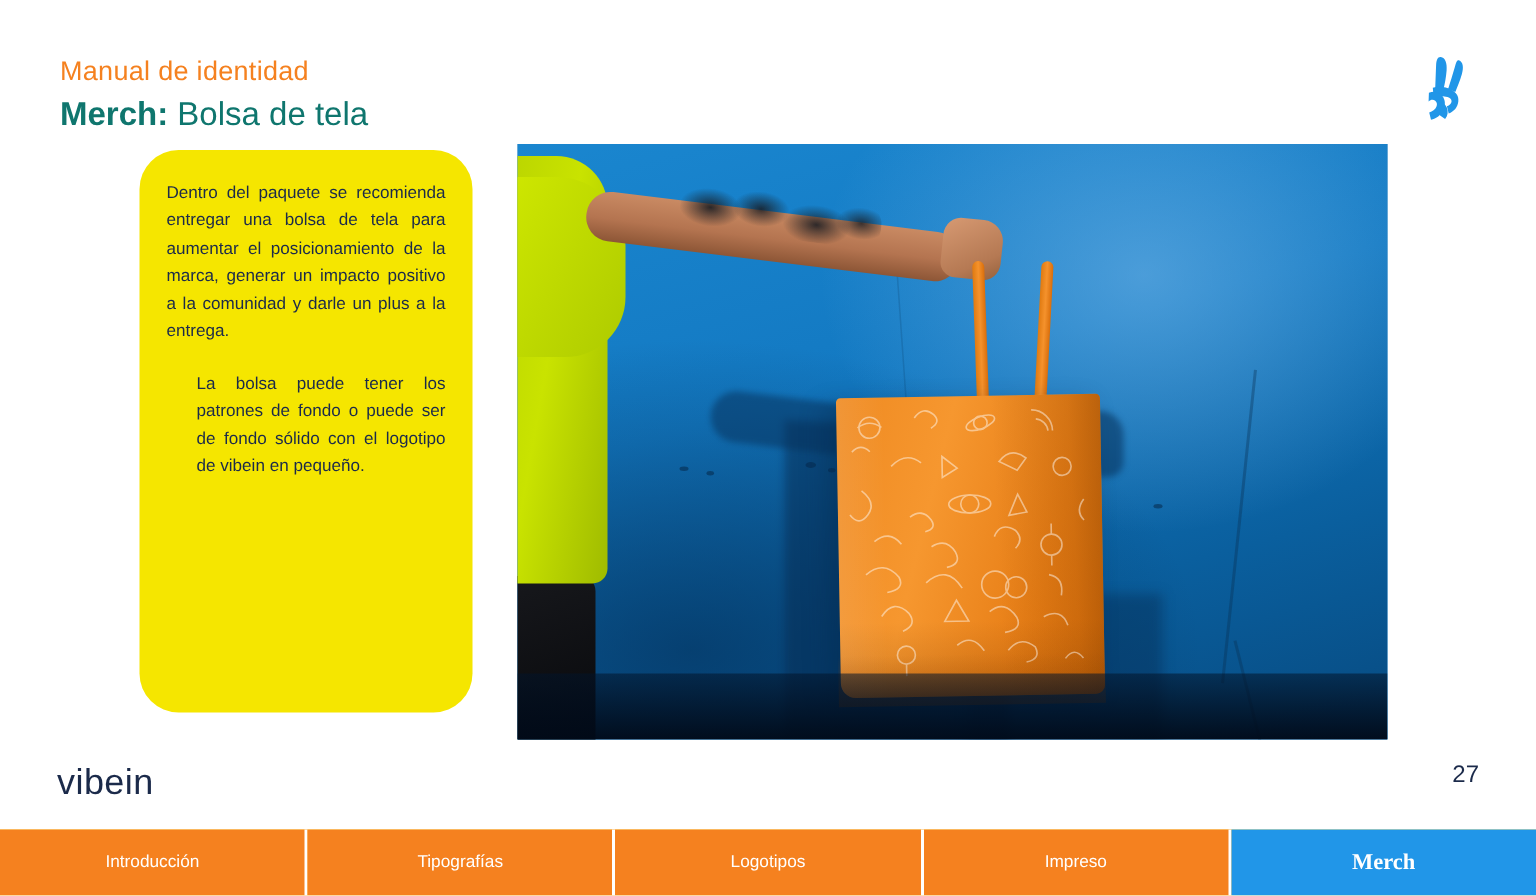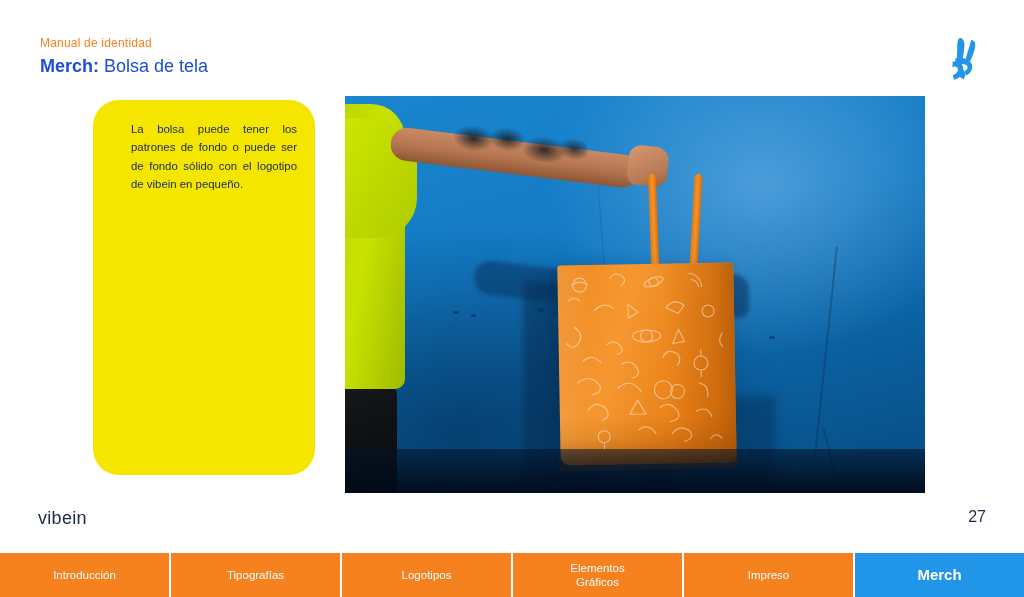--- a/index.html
+++ b/index.html
@@ -15,30 +15,30 @@
     position: relative;
   }
 
   
   .header {
     position: absolute;
     left: 40px;
     top: 36px;
   }
   .eyebrow {
-    font-size: 12px;
+    font-size: 18px;
     color: #F5811F;
     letter-spacing: 0.2px;
     line-height: 1.3;
     white-space: nowrap;
   }
   .title-line {
     margin-top: 3px;
-    font-size: 18px;
-    color: #1d4ed8;
+    font-size: 22px;
+    color: #0f766e;
     white-space: nowrap;
     line-height: 1.25;
   }
   .title-strong {
     font-weight: bold;
   }
   .title-rest {
     font-weight: normal;
   }
 
@@ -265,21 +265,21 @@
     background: linear-gradient(to bottom, rgba(160,78,4,0.0), rgba(150,70,2,0.4));
     transform: rotate(-1deg);
     pointer-events: none;
   }
 
   
   .footer-brand {
     position: absolute;
     left: 38px;
     top: 508px;
-    font-size: 18px;
+    font-size: 24px;
     color: #1B2A4A;
     letter-spacing: 0.3px;
   }
   .footer-page {
     position: absolute;
     right: 38px;
     top: 508px;
     font-size: 16px;
     color: #1B2A4A;
   }
@@ -304,20 +304,21 @@
     text-align: center;
     font-size: 11.5px;
     line-height: 1.22;
     border-right: 2px solid #ffffff;
     box-sizing: border-box;
     padding: 0 4px;
     white-space: pre-line;
   }
   .nav-item:last-child {
     border-right: none;
+    font-family: Liberation Serif, serif;
   }
   .nav-item.active {
     background: #2196E8;
     font-weight: bold;
     font-size: 15px;
   }
 </style>
 </head>
 <body>
 
@@ -334,20 +335,21 @@
       <path d="M16.5 4 C19.5 4.5 20.8 8 20.4 13 C20.0 18 19.2 22 18.2 26 L12.8 25.2 C13.0 20.5 13.2 14.5 13.4 9.5 C13.6 6 14.4 3.8 16.5 4 Z"></path>
       <path d="M28.6 6.2 C31.4 7.4 31.9 10.8 30.6 15.4 C29.2 20.2 27.6 24 26.2 27.4 L21.4 25.4 C22.8 21 24.6 15.2 25.8 11 C26.8 7.6 27.2 5.6 28.6 6.2 Z"></path>
       <path d="M11.2 24.5 C15.5 23.2 19.8 23.8 23.8 26 C27.0 27.8 28.6 30.2 28.2 33.6 C27.8 37.4 25.4 40.3 21.8 41.6 L20.6 36.8 C22.4 36.2 23.6 35 23.7 33.6 C23.8 32.2 22.8 31.2 21.0 30.6 L11.6 29.2 Z"></path>
       <path d="M8.6 27.8 C12.0 26.4 15.4 27.2 17.6 30 C19.6 32.6 19.8 36 18.2 39.4 C16.6 42.8 13.6 45.2 10.0 45.8 L8.8 41.0 C11.0 40.4 12.8 39.0 13.6 37.2 C14.3 35.6 14.0 34.2 12.8 33.2 C11.5 32.2 9.8 32.4 8.4 33.6 Z"></path>
       <path d="M14.8 34.2 C17.4 33.8 19.6 35.2 20.6 37.8 C21.6 40.4 21.2 43.2 19.4 45.4 L15.6 42.6 C16.4 41.4 16.6 40.2 16.2 39.2 C15.8 38.2 14.9 37.7 13.8 37.9 Z"></path>
     </g>
   </svg>
 </div>
 
 <div class="yellow-card">
+  <p>Dentro del paquete se recomienda entregar una bolsa de tela para aumentar el posicionamiento de la marca, generar un impacto positivo a la comunidad y darle un plus a la entrega.</p>
   <p>La bolsa puede tener los patrones de fondo o puede ser de fondo sólido con el logotipo de vibein en pequeño.</p>
 </div>
 
 <div class="photo">
   <div class="photo-inner"></div>
 
   <div class="wall-crack c1"></div>
   <div class="wall-crack c2"></div>
   <div class="wall-crack c3"></div>
   <div class="speck" style="left:108px; top:215px; width:6px; height:3px;"></div>
@@ -423,17 +425,15 @@
   <div class="floor-dark"></div>
 </div>
 
 <div class="footer-brand">vibein</div>
 <div class="footer-page">27</div>
 
 <div class="navbar">
   <div class="nav-item">Introducción</div>
   <div class="nav-item">Tipografías</div>
   <div class="nav-item">Logotipos</div>
-  <div class="nav-item">Elementos
-Gráficos</div>
   <div class="nav-item">Impreso</div>
   <div class="nav-item active">Merch</div>
 </div>
 
 </body></html>

